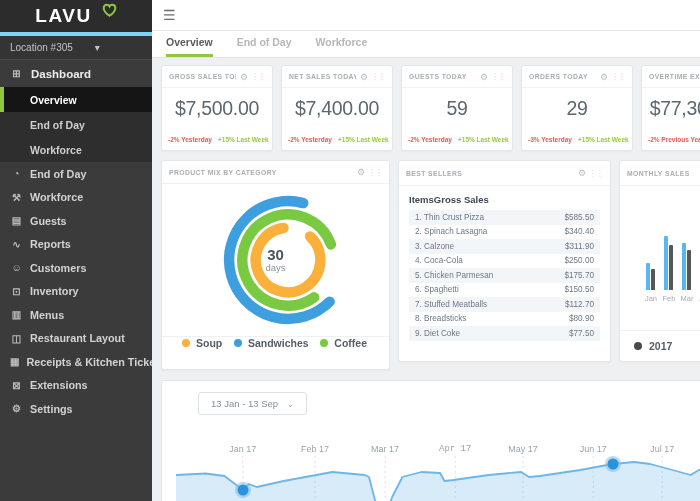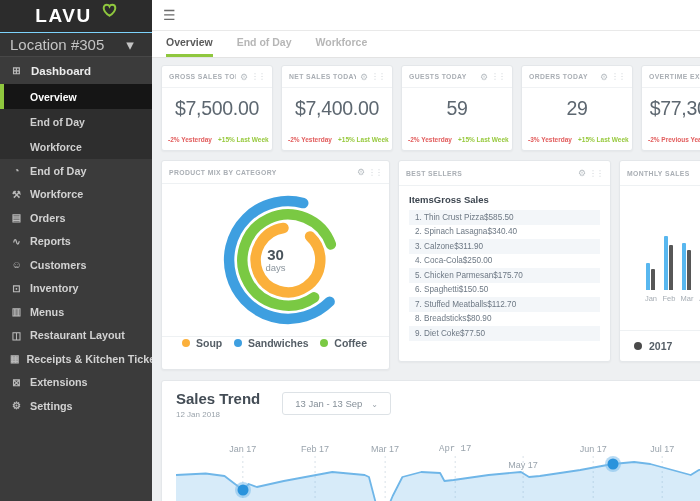--- a/index.html
+++ b/index.html
@@ -4,21 +4,21 @@
 <style>
   html,body{margin:0;padding:0;background:#dcdcdc;}
   .stage{position:relative;width:700px;height:501px;overflow:hidden;background:#eef0f2;
          font-family:"Liberation Sans",sans-serif;-webkit-font-smoothing:antialiased;}
   
   .sidebar{position:absolute;left:0;top:0;bottom:0;width:152px;background:#3b3b3b;color:#d6d6d6;z-index:5;}
   .logo{height:32px;background:#2c2c2c;display:flex;align-items:center;justify-content:center;gap:10px;}
   .logo-text{color:#fff;font-size:19px;font-weight:bold;letter-spacing:1.5px;}
   .logo-heart{margin-top:-12px;}
   .location{height:23px;display:flex;align-items:center;gap:22px;padding:0 10px;background:#343434;
-            border-top:1px solid #7dd3fc;border-bottom:1px solid #474747;font-size:15px;color:#c4c4c4;cursor:pointer;}
+            border-top:4px solid #7dd3fc;border-bottom:1px solid #474747;font-size:10px;color:#c4c4c4;cursor:pointer;}
   .nav-dash{height:27px;display:flex;align-items:center;gap:8px;padding-left:10px;font-size:11.5px;font-weight:bold;color:#ececec;cursor:pointer;}
   .nav-icon{width:13px;text-align:center;font-size:10px;color:#b9b9b9;}
   .subnav-item{height:25px;display:flex;align-items:center;padding-left:30px;background:#2e2e2e;font-size:10.5px;font-weight:bold;color:#cfcfcf;cursor:pointer;}
   .subnav-item.active{background:#151515;color:#ffffff;border-left:4px solid #8fc73e;padding-left:26px;}
   .nav-item{height:23.5px;display:flex;align-items:center;gap:7px;padding-left:10px;font-size:10.8px;font-weight:bold;color:#d2d2d2;white-space:nowrap;overflow:hidden;cursor:pointer;}
   
   .main{position:absolute;left:152px;top:0;right:0;bottom:0;}
   .topbar{height:30px;background:#fff;border-bottom:1px solid #e9e9e9;display:flex;align-items:center;padding-left:11px;}
   .hamburger{font-size:14px;color:#6b6b6b;cursor:pointer;line-height:1;}
   .tabs{height:26px;background:#fff;border-bottom:1px solid #e3e3e3;display:flex;padding-left:2px;}
@@ -47,21 +47,21 @@
   .pm-body{position:relative;flex:1;display:flex;align-items:center;justify-content:center;padding-left:24px;}
   .pm-center{position:absolute;left:50%;top:50%;transform:translate(-50%,-50%);text-align:center;}
   .pm-center .v{font-size:15px;font-weight:bold;color:#4a545c;line-height:1;}
   .pm-center .u{font-size:9.5px;color:#8b959d;}
   .pm-legend{height:34px;border-top:1px solid #eef1f3;display:flex;align-items:flex-start;justify-content:space-between;padding:0 22px 0 20px;}
   .legend-item{display:flex;align-items:center;gap:6px;font-size:10.5px;font-weight:bold;color:#555e66;}
   .legend-dot{width:8px;height:8px;border-radius:50%;background:#ccc;}
   .bs{width:213px;height:202px;flex:0 0 auto;}
   .bs-body{padding:2px 10px 0;}
   .bs-cols{display:flex;justify-content:flex-start;align-items:center;height:22px;font-size:9.5px;font-weight:bold;color:#3e4751;}
-  .bs-row{display:flex;align-items:center;height:14.5px;padding:0 6px;font-size:8.2px;color:#6d7884;}
+  .bs-row{display:flex;justify-content:space-between;align-items:center;height:14.5px;padding:0 6px;font-size:8.2px;color:#6d7884;}
   .bs-row:nth-child(odd){background:#f3f6f9;}
   .ms{width:213px;height:202px;display:flex;flex-direction:column;flex:0 0 auto;}
   .ms-plot{height:104px;display:flex;align-items:flex-end;gap:9px;padding-left:26px;}
   .ms-group{display:flex;align-items:flex-end;gap:1px;}
   .ms-bar{width:4px;border-radius:1px 1px 0 0;}
   .ms-labels{display:flex;padding-left:22px;height:16px;align-items:center;}
   .ms-label{width:18px;text-align:center;font-size:7.5px;color:#a6adb4;}
   .ms-legend{margin-top:auto;height:30px;border-top:1px solid #eef1f3;display:flex;align-items:center;gap:7px;padding-left:14px;font-size:10.5px;font-weight:bold;color:#555e66;}
   .ms-legend .legend-dot{background:#4a4a4a;}
   
@@ -120,21 +120,21 @@
           <span>End of Day</span>
         </div>
 
         <div class="nav-item">
           <span class="nav-icon">⚒</span>
           <span>Workforce</span>
         </div>
 
         <div class="nav-item">
           <span class="nav-icon">▤</span>
-          <span>Orders</span>
+          <span>Guests</span>
         </div>
 
         <div class="nav-item">
           <span class="nav-icon">∿</span>
           <span>Reports</span>
         </div>
 
         <div class="nav-item">
           <span class="nav-icon">☺</span>
           <span>Customers</span>
@@ -393,24 +393,20 @@
           <div class="ms-legend">
             <span class="legend-dot" style="background: rgb(74, 74, 74);"></span>
             <span>2017</span>
           </div>
         </div>
 
       </div>
 
       <div class="card trend-card">
         <div class="trend-head">
-          <div>
-            <div class="trend-title">Sales Trend</div>
-            <div class="trend-sub">12 Jan 2018</div>
-          </div>
           <div class="range-select">
             <span>13 Jan - 13 Sep</span>
             <span class="chev">⌄</span>
           </div>
         </div>
         <div class="trend-plot" id="trend-plot">
           <svg id="trend-svg" viewBox="0 0 100 80" preserveAspectRatio="none">
               <line x1="12.4" x2="12.4" y1="12" y2="80" stroke="#d8e1e8" stroke-dasharray="2 3" vector-effect="non-scaling-stroke"></line>
               <line x1="25.8" x2="25.8" y1="12" y2="80" stroke="#d8e1e8" stroke-dasharray="2 3" vector-effect="non-scaling-stroke"></line>
               <line x1="38.8" x2="38.8" y1="12" y2="80" stroke="#d8e1e8" stroke-dasharray="2 3" vector-effect="non-scaling-stroke"></line>
@@ -418,21 +414,21 @@
               <line x1="64.4" x2="64.4" y1="12" y2="80" stroke="#d8e1e8" stroke-dasharray="2 3" vector-effect="non-scaling-stroke"></line>
               <line x1="77.4" x2="77.4" y1="12" y2="80" stroke="#d8e1e8" stroke-dasharray="2 3" vector-effect="non-scaling-stroke"></line>
               <line x1="90.2" x2="90.2" y1="12" y2="80" stroke="#d8e1e8" stroke-dasharray="2 3" vector-effect="non-scaling-stroke"></line>
               <polygon points="0,31 5.5,29.5 9,32 12.4,46 13.5,40 15,43 20,37 29,28 35,31 35.8,33 37.6,70 38.8,70 40.2,52 42,33 45.5,28 49,29 49.8,37 51.5,36 58,31 64,28 65.5,33 67.5,32 75,26 79,22 81,20 85,18 88,20 95.5,31 97,26 100,22 100,80 0,80" fill="rgba(111,182,232,0.28)" stroke="none"></polygon>
               <polyline points="0,31 5.5,29.5 9,32 12.4,46 13.5,40 15,43 20,37 29,28 35,31 35.8,33 37.6,70 38.8,70 40.2,52 42,33 45.5,28 49,29 49.8,37 51.5,36 58,31 64,28 65.5,33 67.5,32 75,26 79,22 81,20 85,18 88,20 95.5,31 97,26 100,22" fill="none" stroke="#6fb6e8" stroke-width="1.8" stroke-linejoin="round" vector-effect="non-scaling-stroke"></polyline>
             </svg>
         <div class="trend-xlabel" style="left: 12.4%;">Jan 17</div>
             <div class="trend-xlabel" style="left: 25.8%;">Feb 17</div>
             <div class="trend-xlabel" style="left: 38.8%;">Mar 17</div>
             <div class="trend-xlabel" style="left: 51.8%; font-family: Liberation Mono, monospace;">Apr 17</div>
-            <div class="trend-xlabel" style="left: 64.4%; margin-top: 16px;">May 17</div>
+            <div class="trend-xlabel" style="left: 64.4%;">May 17</div>
             <div class="trend-xlabel" style="left: 77.4%;">Jun 17</div>
             <div class="trend-xlabel" style="left: 90.2%;">Jul 17</div>
             <div class="trend-marker" style="left: 12.4%; top: 57.5%; background: rgb(42, 147, 220);"></div>
             <div class="trend-marker" style="left: 81%; top: 25%; background: rgb(42, 147, 220);"></div>
           </div>
       </div>
 
     </div>
   </div>
 </div>

